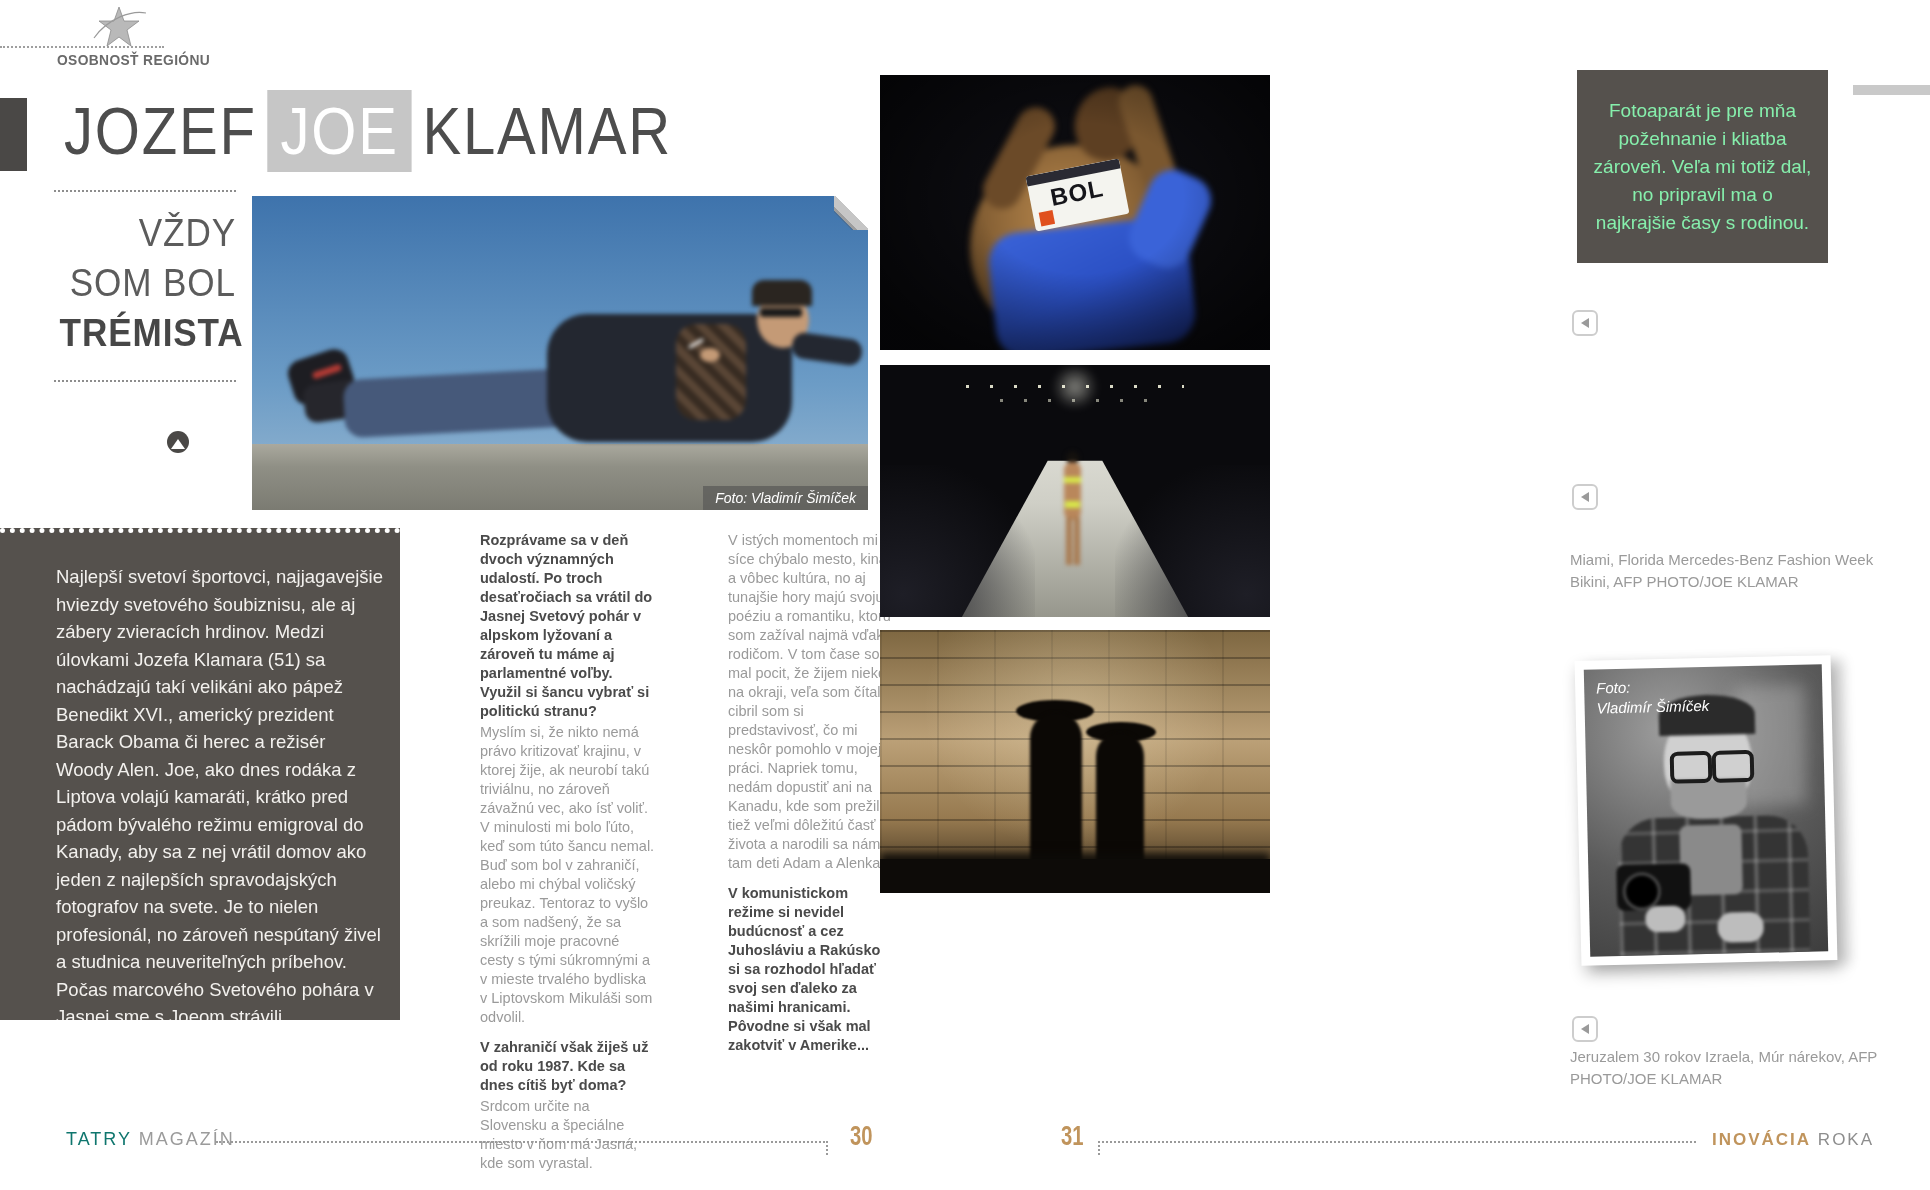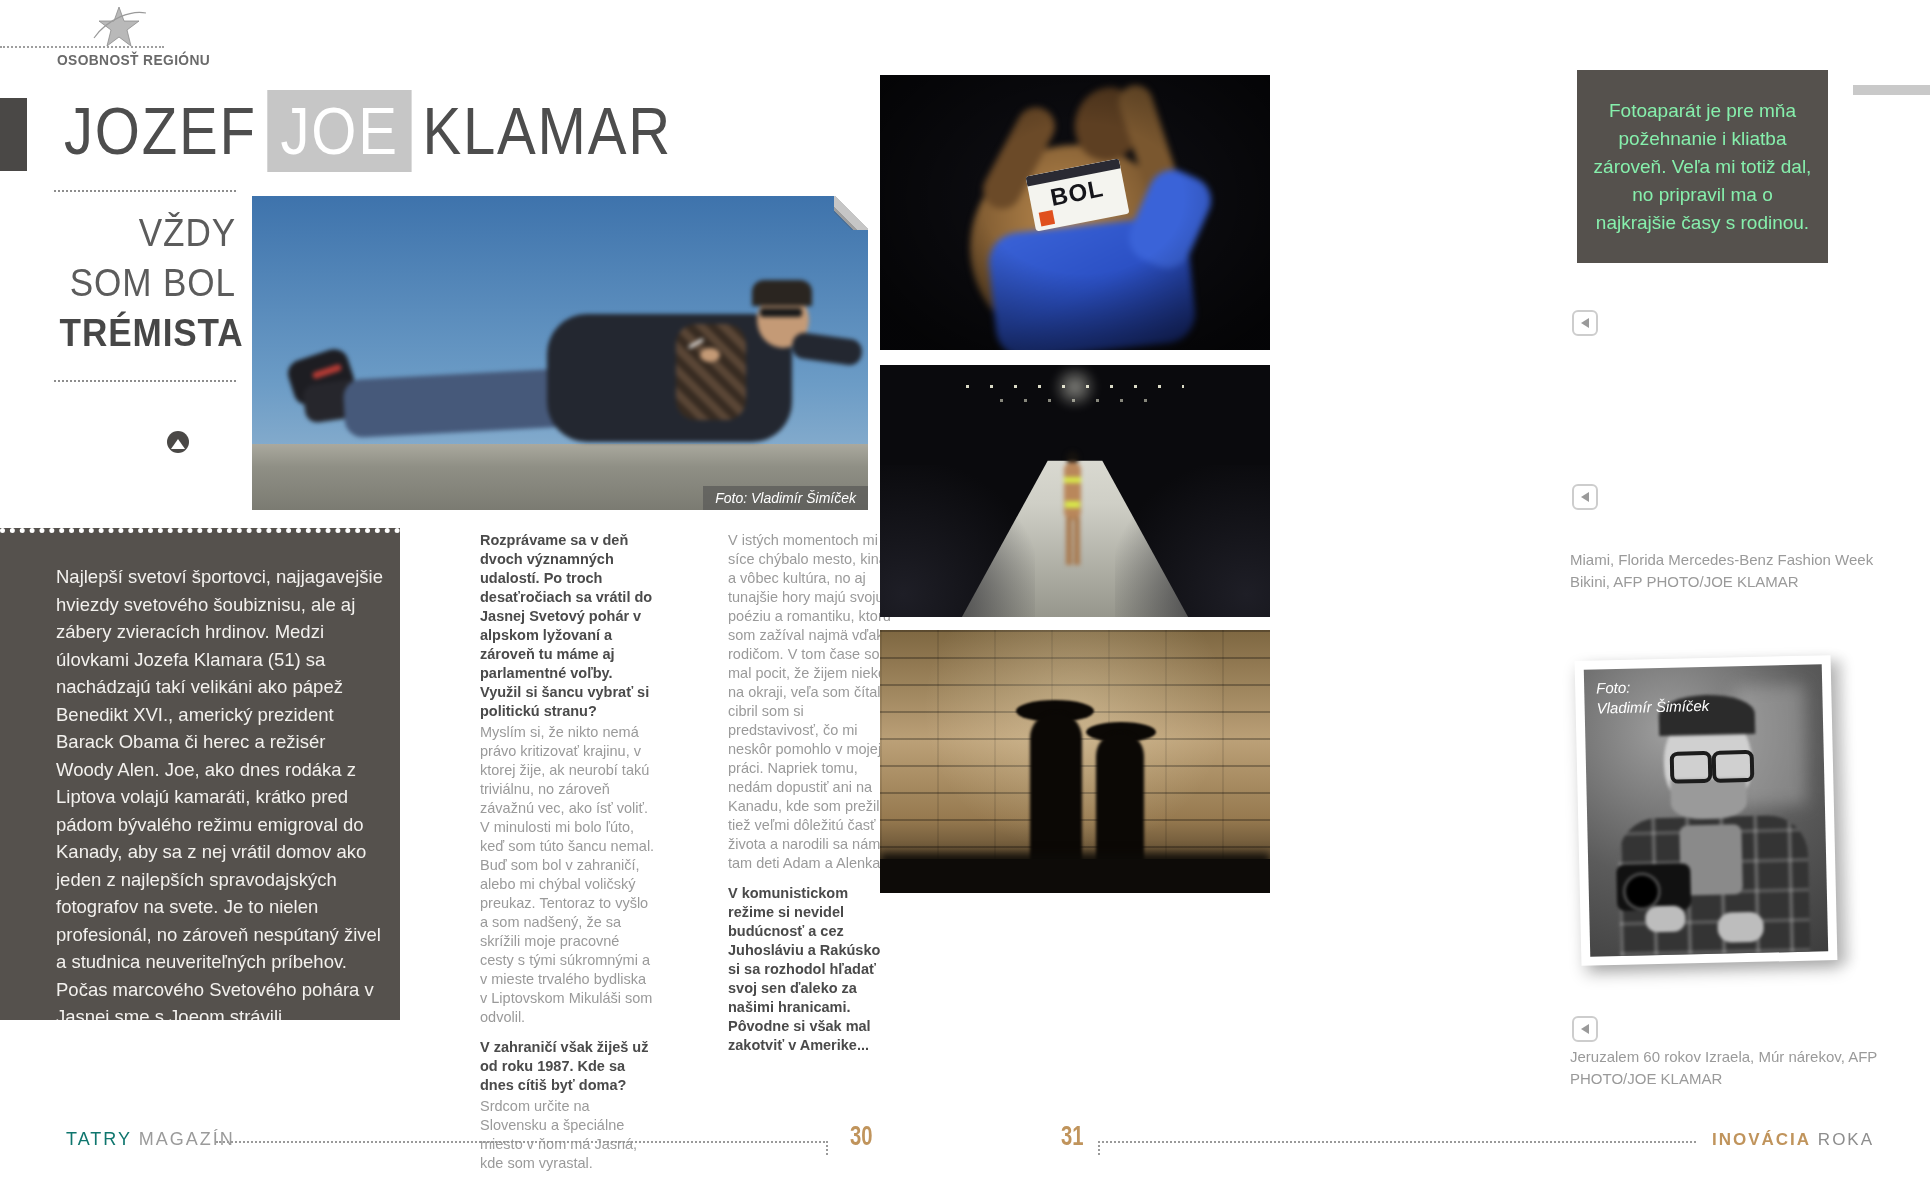--- a/index.html
+++ b/index.html
@@ -285,21 +285,21 @@
         <div class="shape" style="left:128px;top:246px;width:46px;height:30px;background:#bdbdbd;border-radius:14px;"></div>
       </div>
       <div class="shape" style="left:84px;top:84px;width:34px;height:24px;border:4px solid #1c1c1c;border-radius:8px;"></div>
       <div class="shape" style="left:126px;top:84px;width:34px;height:24px;border:4px solid #1c1c1c;border-radius:8px;"></div>
     </div>
   </div>
 
   <div class="abs arrow-btn ab3">
       <span class="tri"></span>
     </div>
-  <div class="abs caption cap3">Jeruzalem 60 rokov Izraela, Múr nárekov, AFP PHOTO/JOE KLAMAR</div>
+  <div class="abs caption cap3">Jeruzalem 30 rokov Izraela, Múr nárekov, AFP PHOTO/JOE KLAMAR</div>
 
   <div class="abs pagenum pn31">31</div>
   <div class="abs foot-rule rule-right">
     <span class="tick"></span>
   </div>
   <div class="abs footer-brand2">
     <span class="accent">INOVÁCIA</span>
     <span class="r">ROKA</span>
   </div>
 

